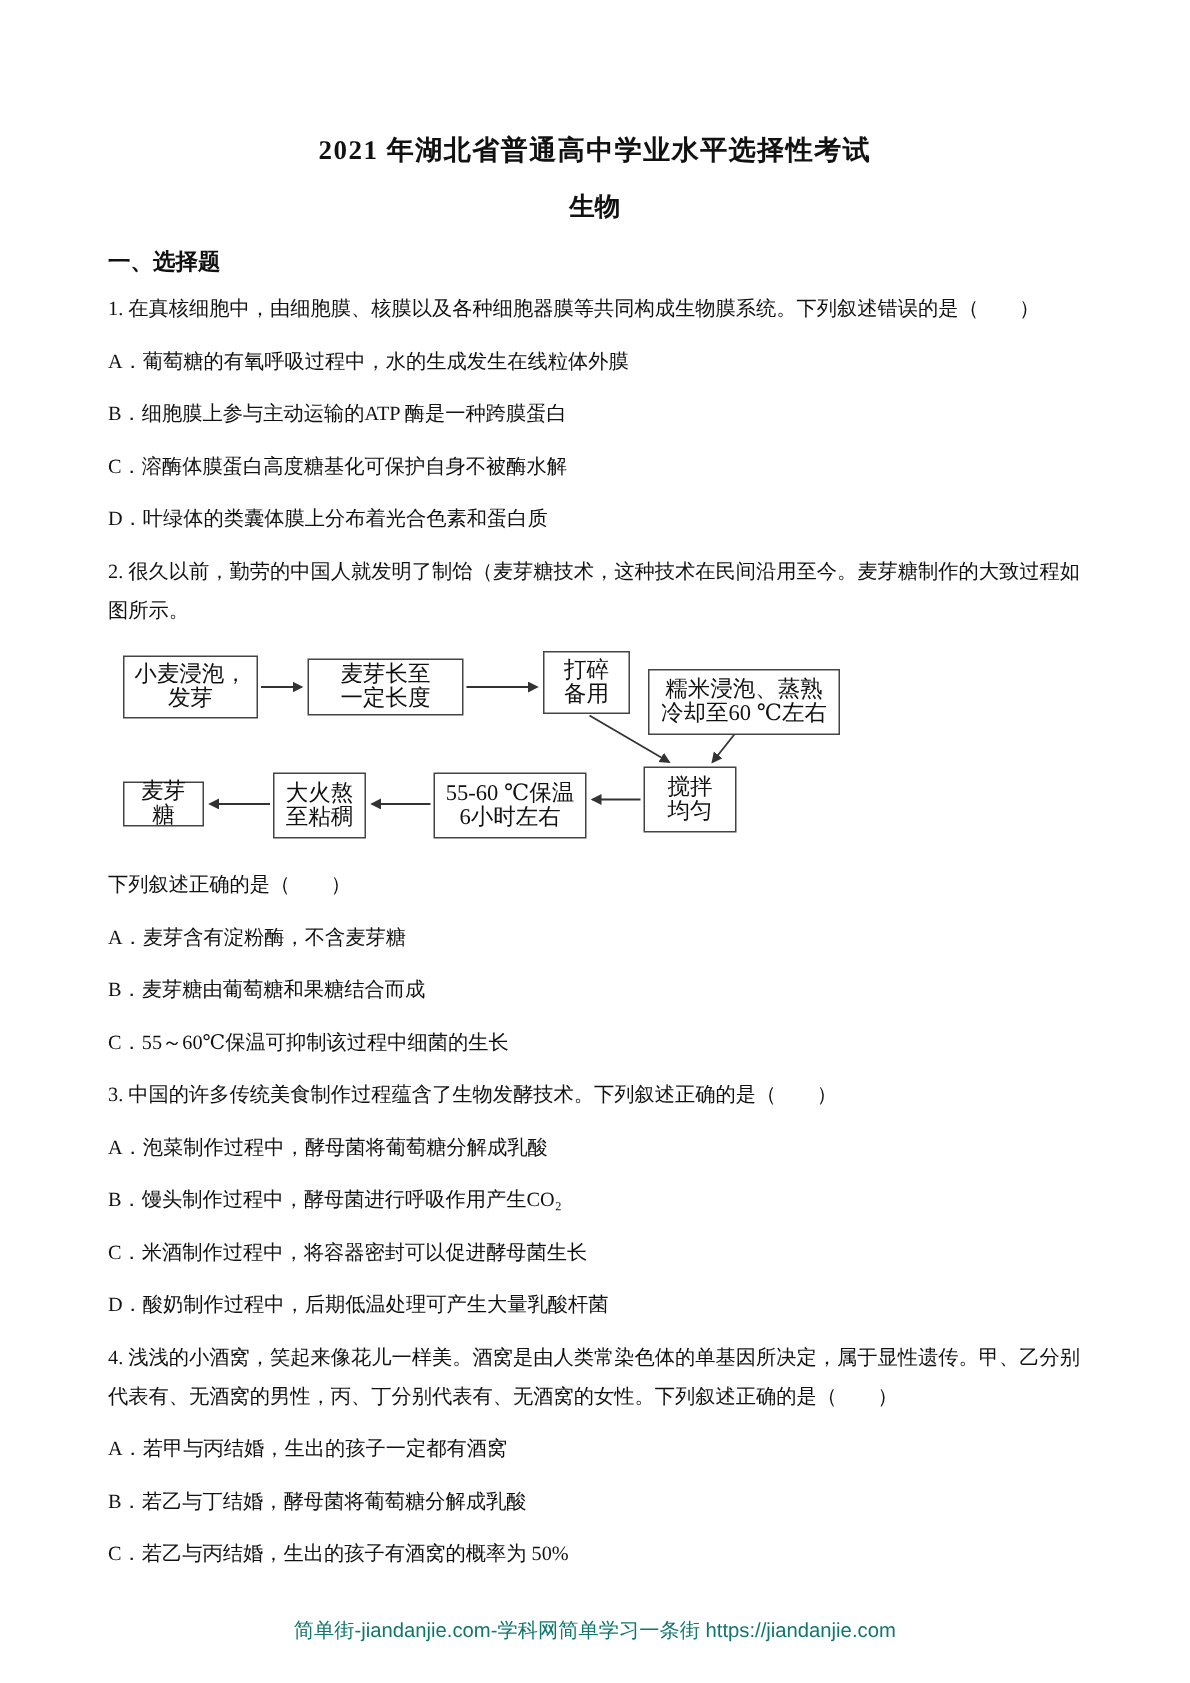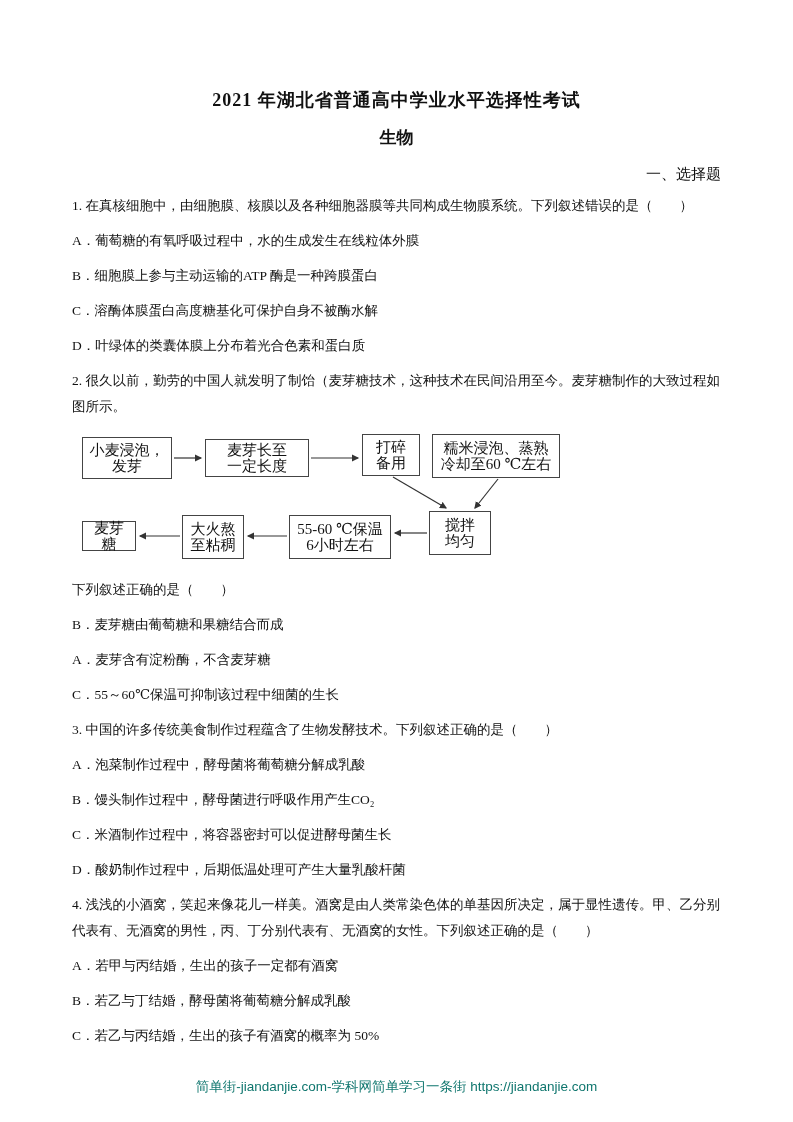--- a/index.html
+++ b/index.html
@@ -21,23 +21,22 @@
     letter-spacing: 1px;
   }
   h2.subject {
     font-size: 17px;
     font-weight: 700;
     text-align: center;
     margin: 0 0 16px 0;
   }
   .section-title {
     font-size: 15px;
-    font-weight: 400;
+    font-weight: 700;
     margin: 0 0 9px 0;
-    text-align: right;
   }
   p.line {
     font-size: 13.5px;
     line-height: 26px;
     margin: 0 0 9px 0;
   }
   
   .diagram {
     position: relative;
     width: 520px;
@@ -54,21 +53,21 @@
     white-space: pre-line;
     display: flex;
     align-items: center;
     justify-content: center;
     padding: 2px 4px;
     background: #ffffff;
   }
   .b1 { left: 4px;   top: 8px;  width: 90px;  height: 42px; }
   .b2 { left: 127px; top: 10px; width: 104px; height: 38px; }
   .b3 { left: 284px; top: 5px;  width: 58px;  height: 42px; }
-  .b4 { left: 354px; top: 5px;  width: 128px; height: 44px; }
+  .b4 { left: 354px; top: 17px;  width: 128px; height: 44px; }
   .b5 { left: 4px;   top: 92px; width: 54px;  height: 30px; }
   .b6 { left: 104px; top: 86px; width: 62px;  height: 44px; }
   .b7 { left: 211px; top: 86px; width: 102px; height: 44px; }
   .b8 { left: 351px; top: 82px; width: 62px;  height: 44px; }
   svg.arrows { position: absolute; left: 0; top: 0; }
   .footer {
     position: absolute;
     left: 0;
     right: 0;
     bottom: 26px;
@@ -122,22 +121,22 @@
     <div class="fbox b5">麦芽糖</div>
     <div class="fbox b6">大火熬
 至粘稠</div>
     <div class="fbox b7">55-60 ℃保温
 6小时左右</div>
     <div class="fbox b8">搅拌
 均匀</div>
   </div>
 
   <p class="line">下列叙述正确的是（　　）</p>
+  <p class="line">A．麦芽含有淀粉酶，不含麦芽糖</p>
   <p class="line">B．麦芽糖由葡萄糖和果糖结合而成</p>
-  <p class="line">A．麦芽含有淀粉酶，不含麦芽糖</p>
   <p class="line">C．55～60℃保温可抑制该过程中细菌的生长</p>
 
   <p class="line">3. 中国的许多传统美食制作过程蕴含了生物发酵技术。下列叙述正确的是（　　）</p>
   <p class="line">A．泡菜制作过程中，酵母菌将葡萄糖分解成乳酸</p>
   <p class="line">B．馒头制作过程中，酵母菌进行呼吸作用产生CO₂</p>
   <p class="line">C．米酒制作过程中，将容器密封可以促进酵母菌生长</p>
   <p class="line">D．酸奶制作过程中，后期低温处理可产生大量乳酸杆菌</p>
 
   <p class="line">4. 浅浅的小酒窝，笑起来像花儿一样美。酒窝是由人类常染色体的单基因所决定，属于显性遗传。甲、乙分别代表有、无酒窝的男性，丙、丁分别代表有、无酒窝的女性。下列叙述正确的是（　　）</p>
   <p class="line">A．若甲与丙结婚，生出的孩子一定都有酒窝</p>

